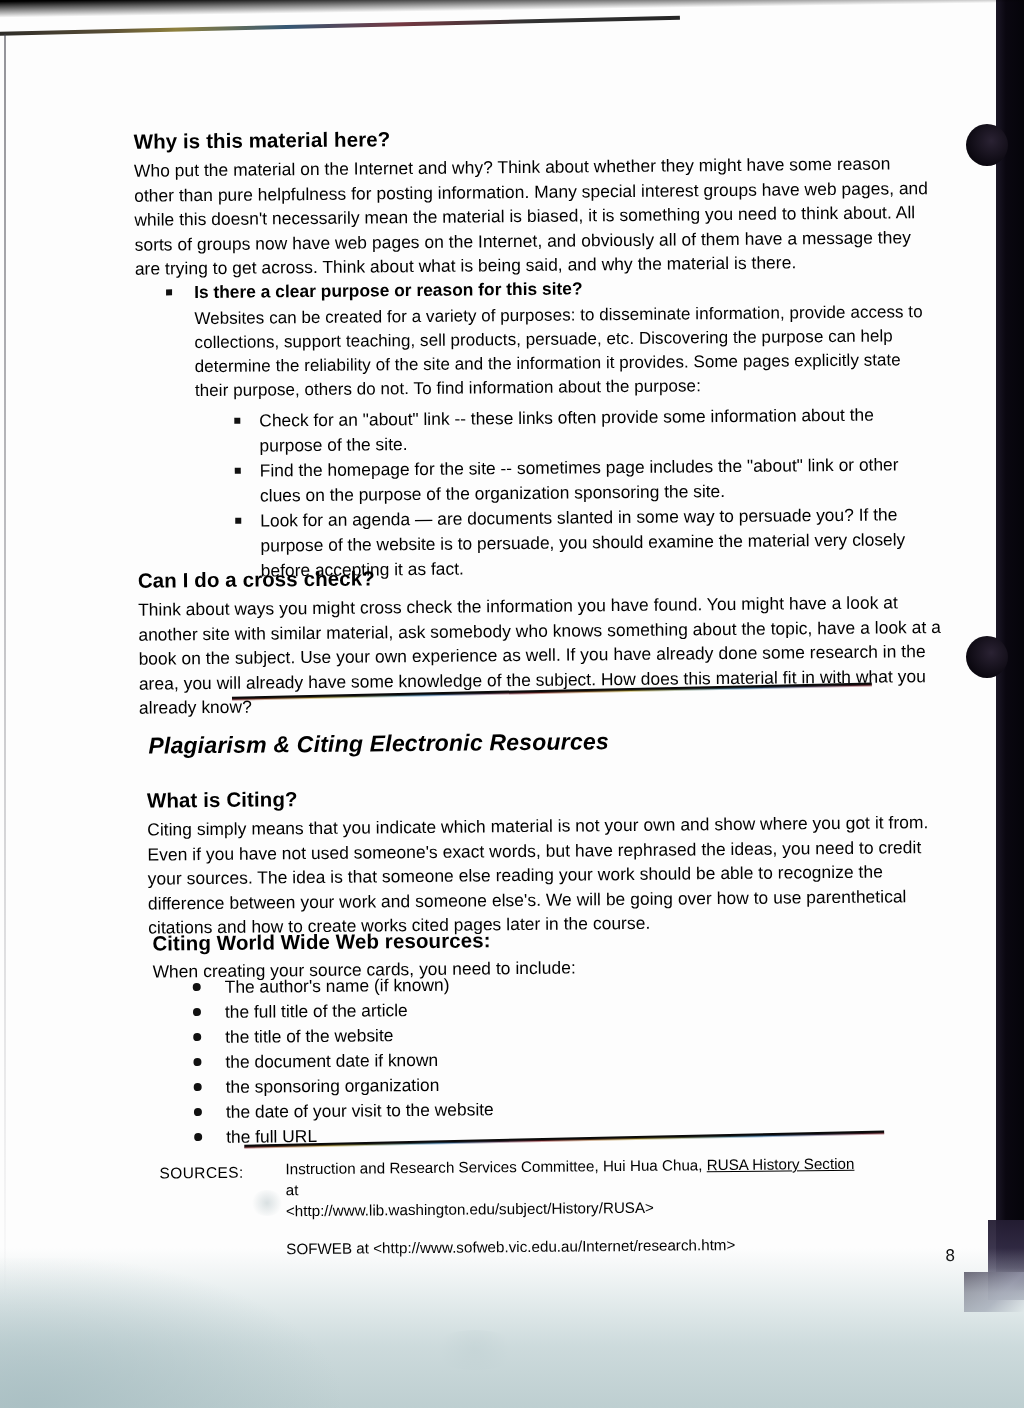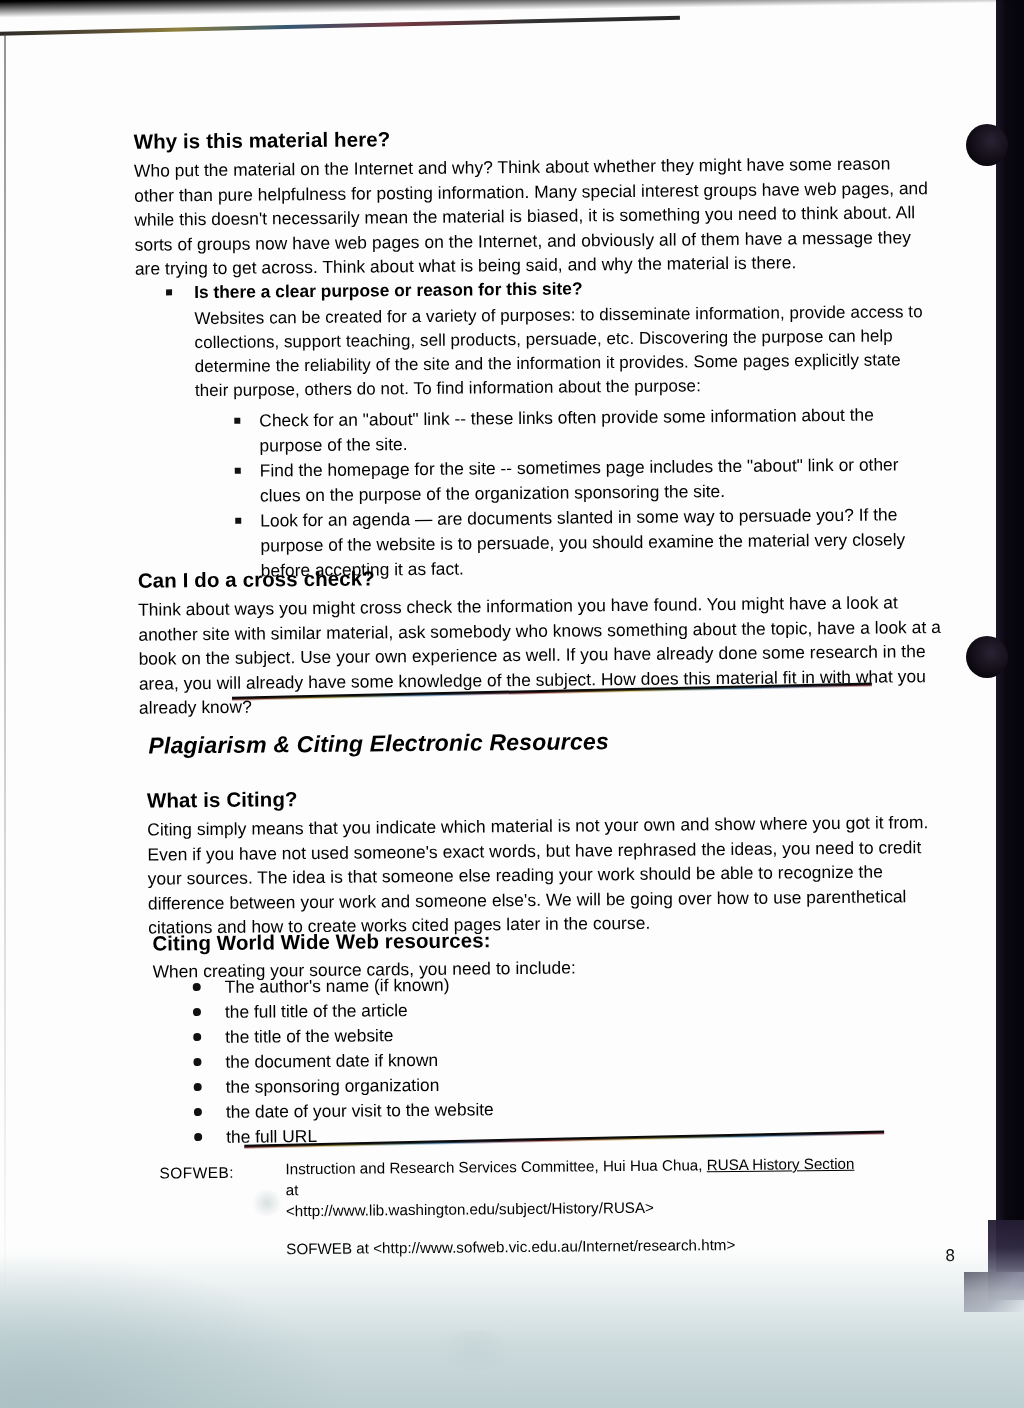--- a/index.html
+++ b/index.html
@@ -289,21 +289,21 @@
       </div>
       <div style="position:relative; height:25px;">
         <div class="rd-bullet" style="left:0; top:8px;"></div>
         <p class="li-text" style="margin-left:32px;">the full URL</p>
       </div>
     </div>
 
     <div class="rule r2"></div>
 
     <div class="blk" style="left:155px; top:1161px;">
-      <p class="sources-label">SOFWEB:</p>
+      <p class="sources-label">SOURCES:</p>
     </div>
 
     <div class="blk" style="left:281px; top:1156px; width:580px;">
       <p class="sources-body"><span>Instruction and Research Services Committee, Hui Hua Chua, </span><span class="u-title">RUSA History Section</span><span> at</span></p>
       <p class="sources-body">&lt;http://www.lib.washington.edu/subject/History/RUSA&gt;</p>
       <p class="sources-body" style="margin-top:17px;">SOFWEB at &lt;http://www.sofweb.vic.edu.au/Internet/research.htm&gt;</p>
     </div>
 
     <div class="blk" style="left:940px; top:1250px;">
       <p class="page-num">8</p>

